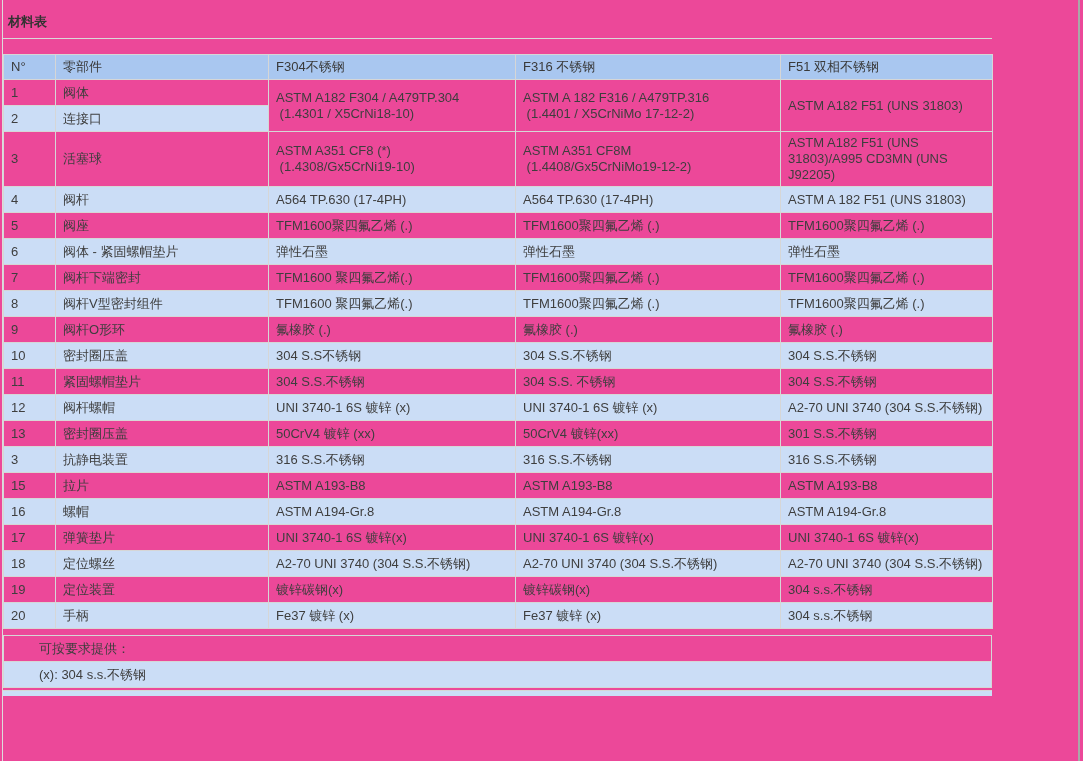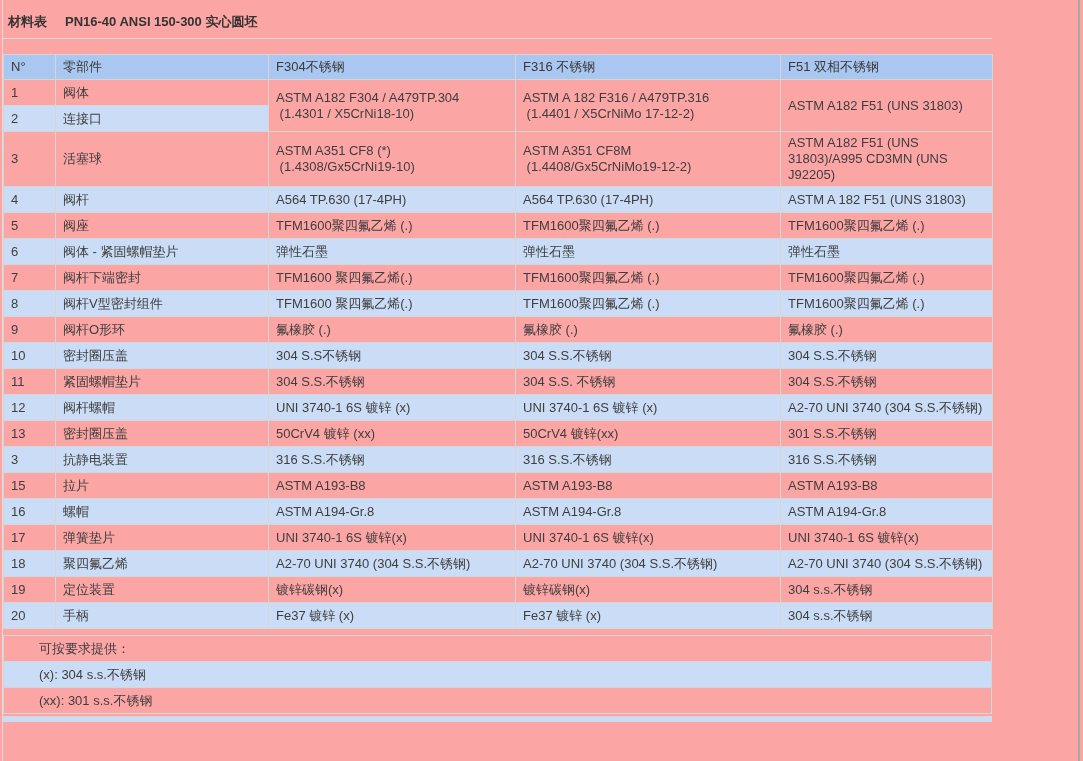--- a/index.html
+++ b/index.html
@@ -3,21 +3,21 @@
 <meta charset="utf-8">
 <style>
   :root{
     --header-bg:#a9c7f0;
     --alt-bg:#cbddf6;
     --text:#3e3e3e;
     --border:#d6d6d6;
   }
   *{box-sizing:border-box;}
   body{margin:0;background:#fff;font-family:"Liberation Sans","DejaVu Sans",sans-serif;}
-  .page{position:relative;width:1083px;height:761px;background:#fca5a5;overflow:hidden;color:var(--text);}
+  .page{position:relative;width:1083px;height:761px;background:#ec4899;overflow:hidden;color:var(--text);}
   .frame-left{position:absolute;left:2px;top:0;width:1px;height:100%;background:#dcdcdc;}
   .frame-right{position:absolute;left:1078px;top:0;width:2px;height:100%;background:#a8a8a8;}
   .content{position:absolute;left:3px;top:0;width:989px;}
   .title-row{display:flex;align-items:flex-start;padding:13px 0 7px 5px;border-bottom:1px solid #d9d9d9;
     font-weight:bold;font-size:13px;color:#333;}
   .title-label{width:57px;flex:0 0 57px;}
   table{border-collapse:collapse;width:989px;font-size:13px;table-layout:fixed;color:var(--text);}
   .materials{margin-top:15px;}
   th,td{border:1px solid var(--border);padding:3px 7px;text-align:left;vertical-align:middle;
     font-weight:normal;line-height:16px;word-break:break-word;overflow:hidden;}
@@ -39,21 +39,20 @@
 <body>
 
 <div class="page">
   <div class="frame-left"></div>
   <div class="frame-right"></div>
 
   <div class="content">
 
     <div class="title-row">
       <span class="title-label">材料表</span>
-      <span>PN16-40 ANSI 150-300 实心圆坯</span>
     </div>
 
     <table class="materials">
       <colgroup>
         <col class="c-no">
           <col class="c-part">
           <col class="c-f304">
           <col class="c-f316">
           <col class="c-f51">
       </colgroup>
@@ -182,21 +181,21 @@
           </tr>
           <tr>
             <td>17</td>
             <td>弹簧垫片</td>
             <td class="mat">UNI 3740-1 6S 镀锌(x)</td>
             <td class="mat">UNI 3740-1 6S 镀锌(x)</td>
             <td class="mat">UNI 3740-1 6S 镀锌(x)</td>
           </tr>
           <tr>
             <td>18</td>
-            <td>聚四氟乙烯</td>
+            <td>定位螺丝</td>
             <td class="mat">A2-70 UNI 3740 (304 S.S.不锈钢)</td>
             <td class="mat">A2-70 UNI 3740 (304 S.S.不锈钢)</td>
             <td class="mat">A2-70 UNI 3740 (304 S.S.不锈钢)</td>
           </tr>
           <tr>
             <td>19</td>
             <td>定位装置</td>
             <td class="mat">镀锌碳钢(x)</td>
             <td class="mat">镀锌碳钢(x)</td>
             <td class="mat">304 s.s.不锈钢</td>
@@ -212,22 +211,19 @@
     </table>
 
     <table class="notes">
       <tbody>
         <tr>
           <td>可按要求提供：</td>
         </tr>
           <tr>
             <td>(x): 304 s.s.不锈钢</td>
           </tr>
-          <tr>
-            <td>(xx): 301 s.s.不锈钢</td>
-          </tr>
         </tbody>
     </table>
 
     <div class="partial-next-row"></div>
 
   </div>
 </div>
 
 </body></html>

